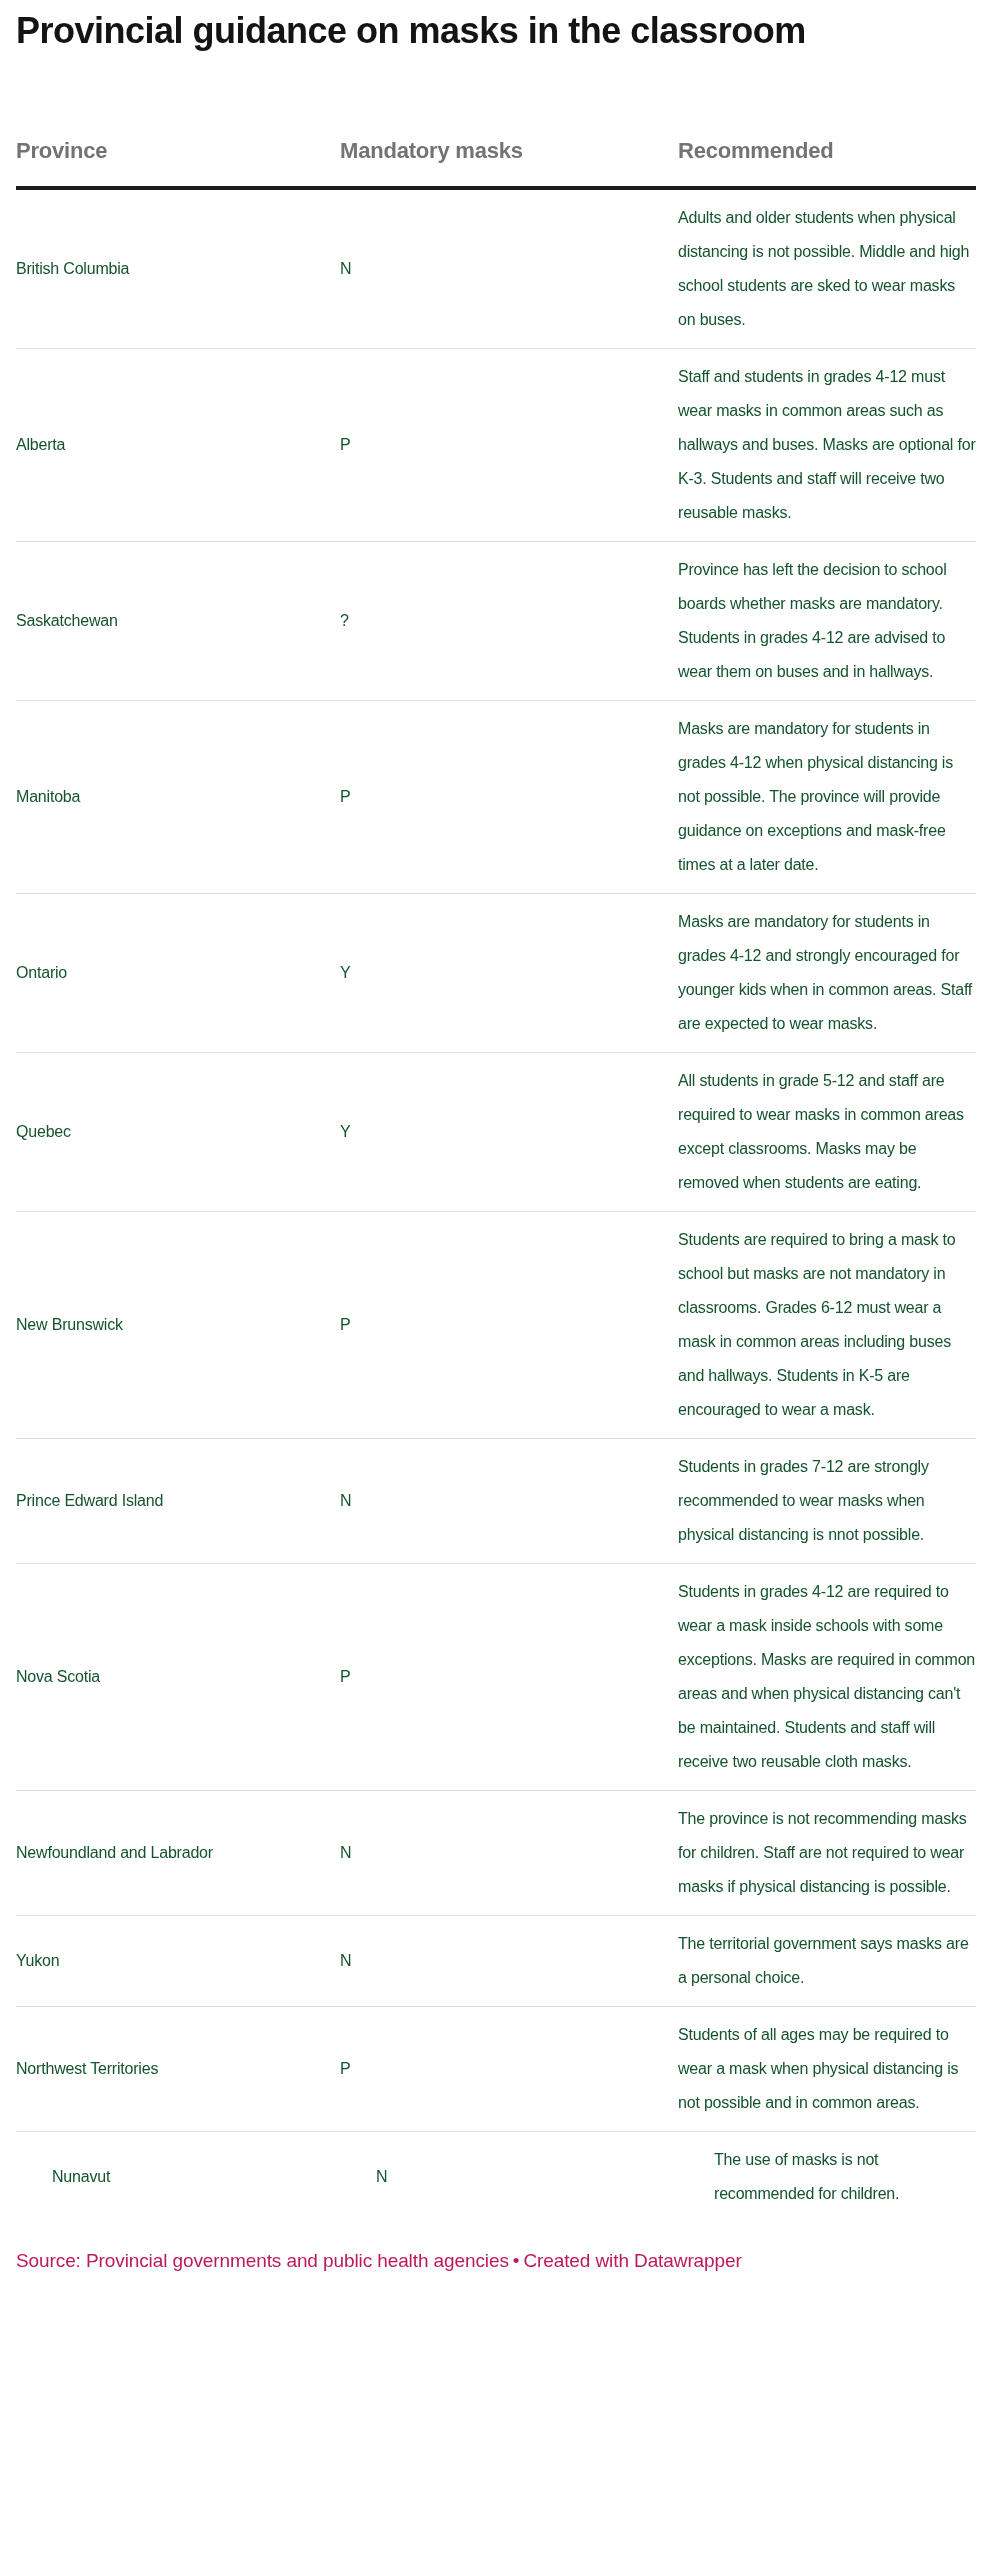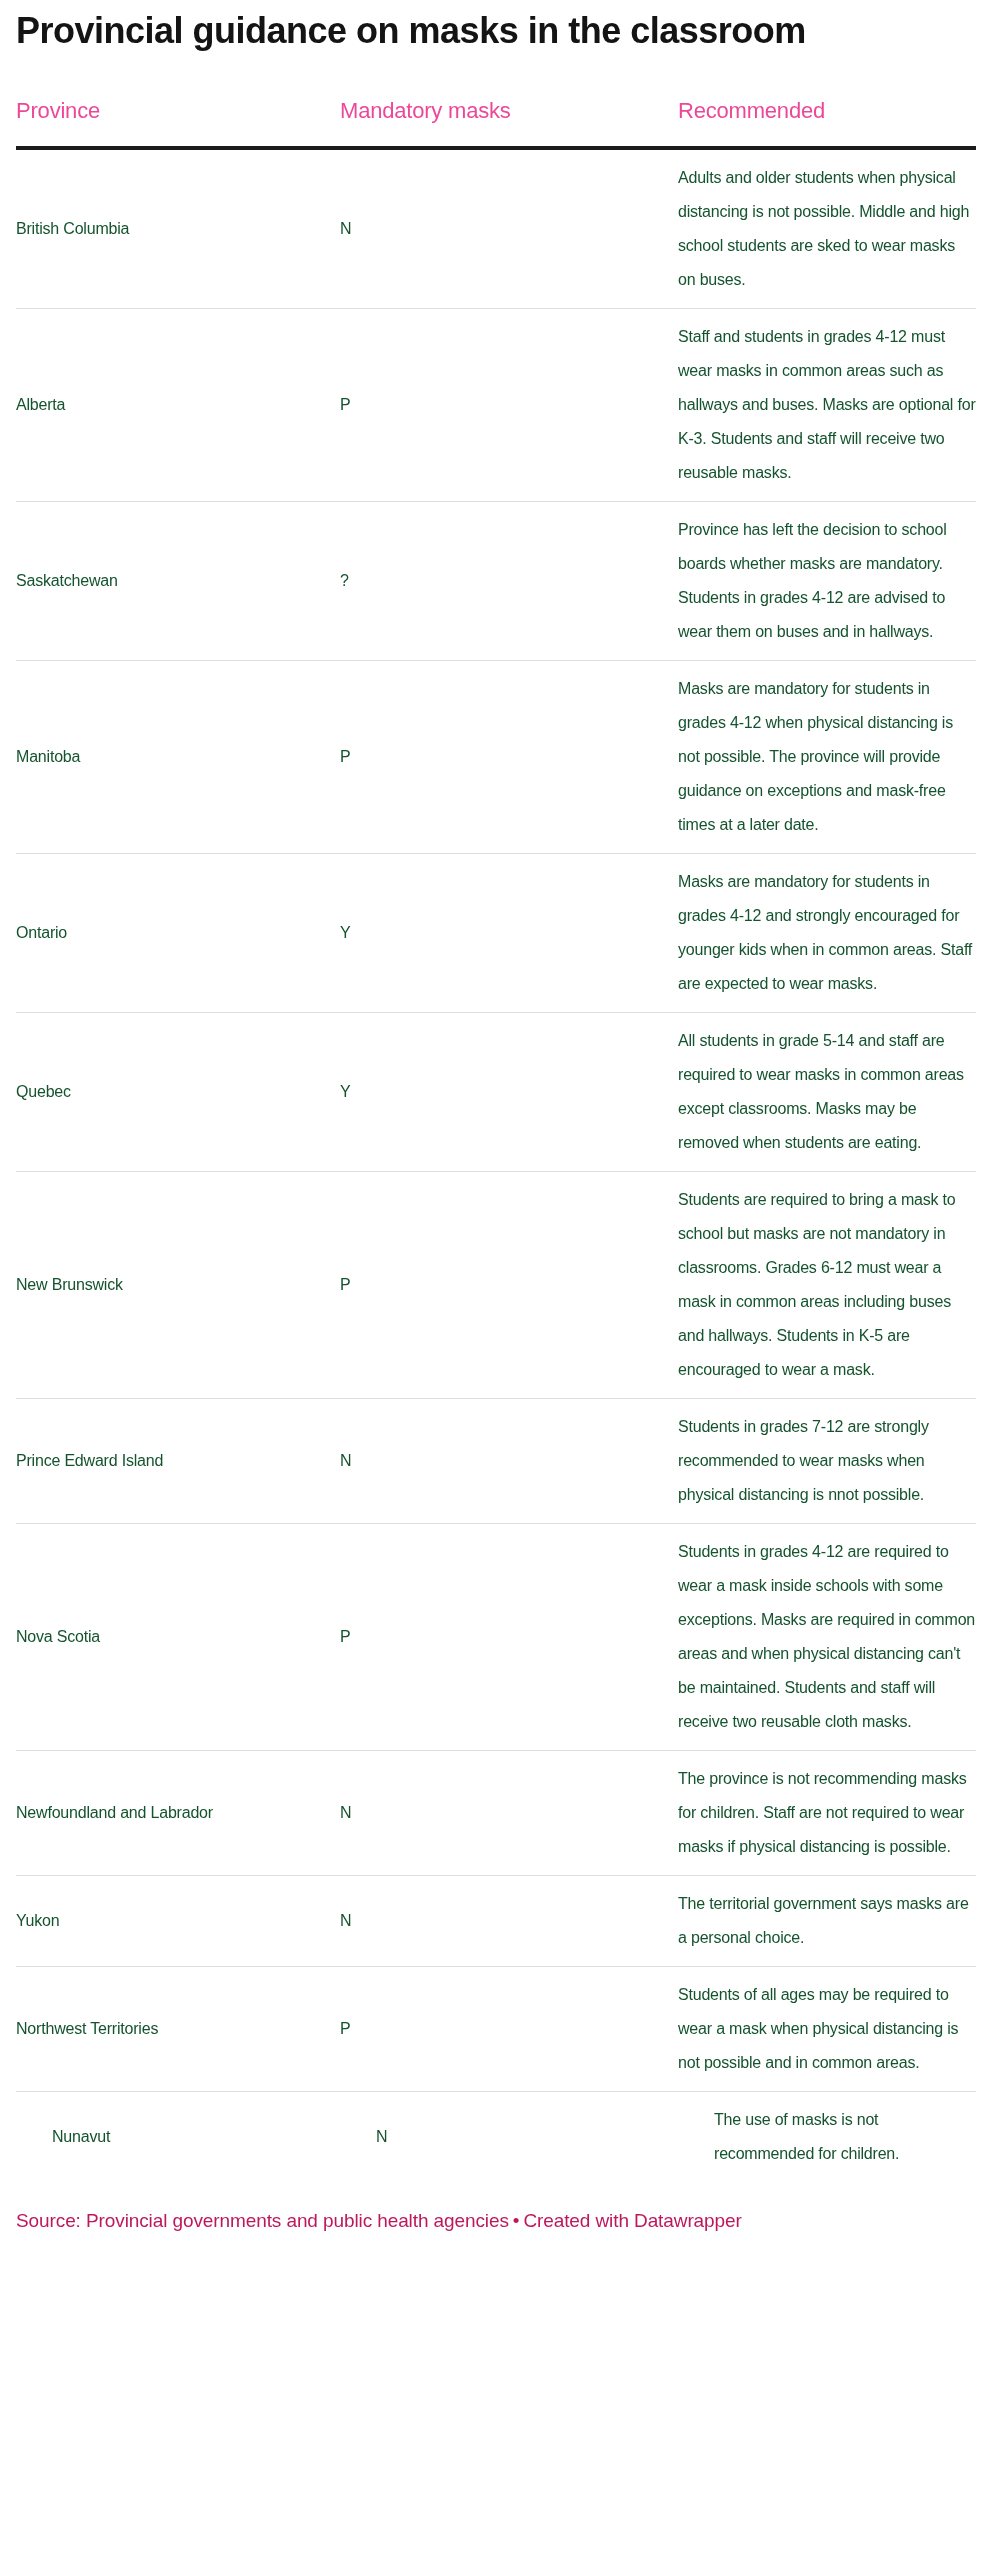--- a/index.html
+++ b/index.html
@@ -23,23 +23,24 @@
   .grid-cols {
     display: grid;
     grid-template-columns: 324px 338px 1fr;
   }
   .thead {
     padding-bottom: 22px;
     border-bottom: 4px solid #1c1c1c;
   }
   .th {
     font-size: 22px;
-    font-weight: 400;
-    color: #ec4899;
+    font-weight: 700;
+    color: #737373;
     letter-spacing: -0.2px;
+    margin-top: 40px;
   }
   .row {
     align-items: center;
     padding: 11px 0;
     border-bottom: 1px solid #dedede;
   }
   .row:last-child { border-bottom: none; margin-left: 36px; }
   .cell {
     font-size: 16px;
     line-height: 34px;
@@ -98,21 +99,21 @@
 
     <div class="grid-cols row">
       <div class="cell province">Ontario</div>
       <div class="cell mandatory">Y</div>
       <div class="cell rec">Masks are mandatory for students in grades 4-12 and strongly encouraged for younger kids when in common areas. Staff are expected to wear masks.</div>
     </div>
 
     <div class="grid-cols row">
       <div class="cell province">Quebec</div>
       <div class="cell mandatory">Y</div>
-      <div class="cell rec">All students in grade 5-14 and staff are required to wear masks in common areas except classrooms. Masks may be removed when students are eating.</div>
+      <div class="cell rec">All students in grade 5-12 and staff are required to wear masks in common areas except classrooms. Masks may be removed when students are eating.</div>
     </div>
 
     <div class="grid-cols row">
       <div class="cell province">New Brunswick</div>
       <div class="cell mandatory">P</div>
       <div class="cell rec">Students are required to bring a mask to school but masks are not mandatory in classrooms. Grades 6-12 must wear a mask in common areas including buses and hallways. Students in K-5 are encouraged to wear a mask.</div>
     </div>
 
     <div class="grid-cols row">
       <div class="cell province">Prince Edward Island</div>

